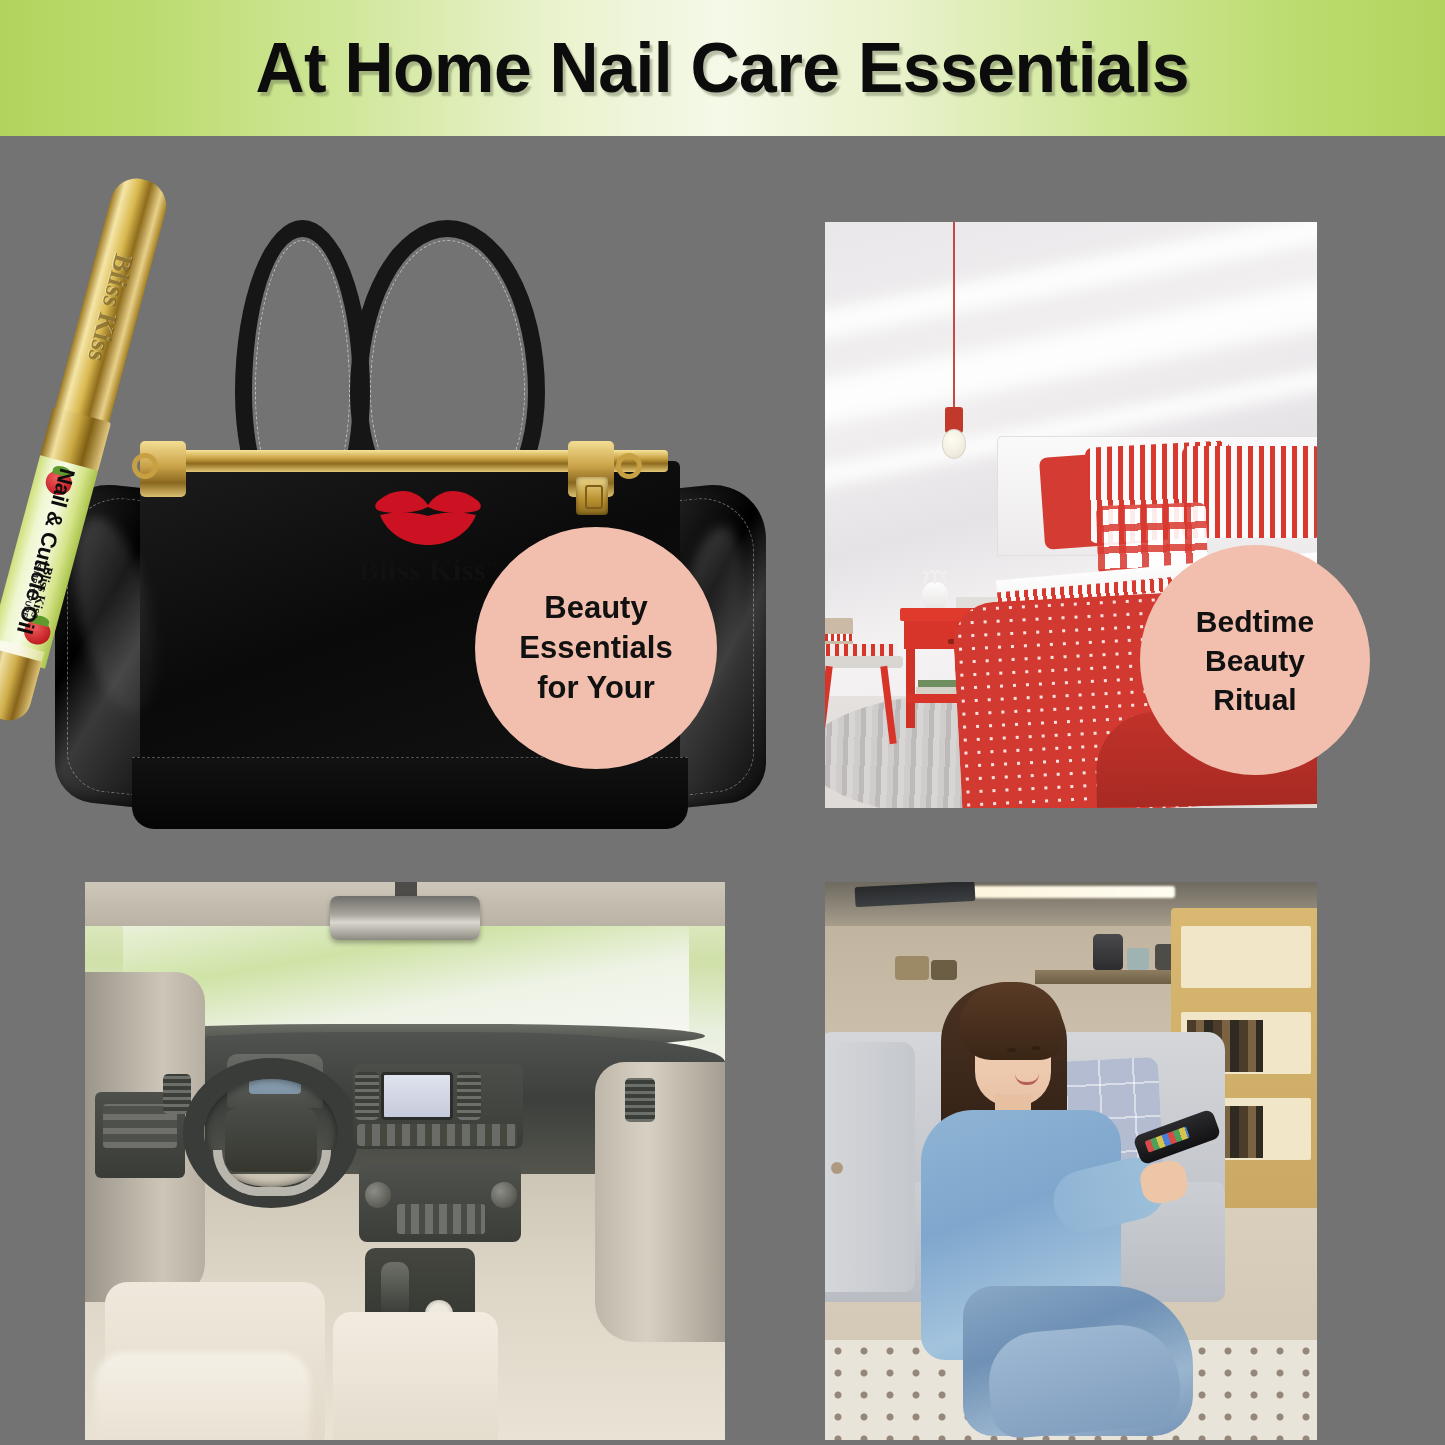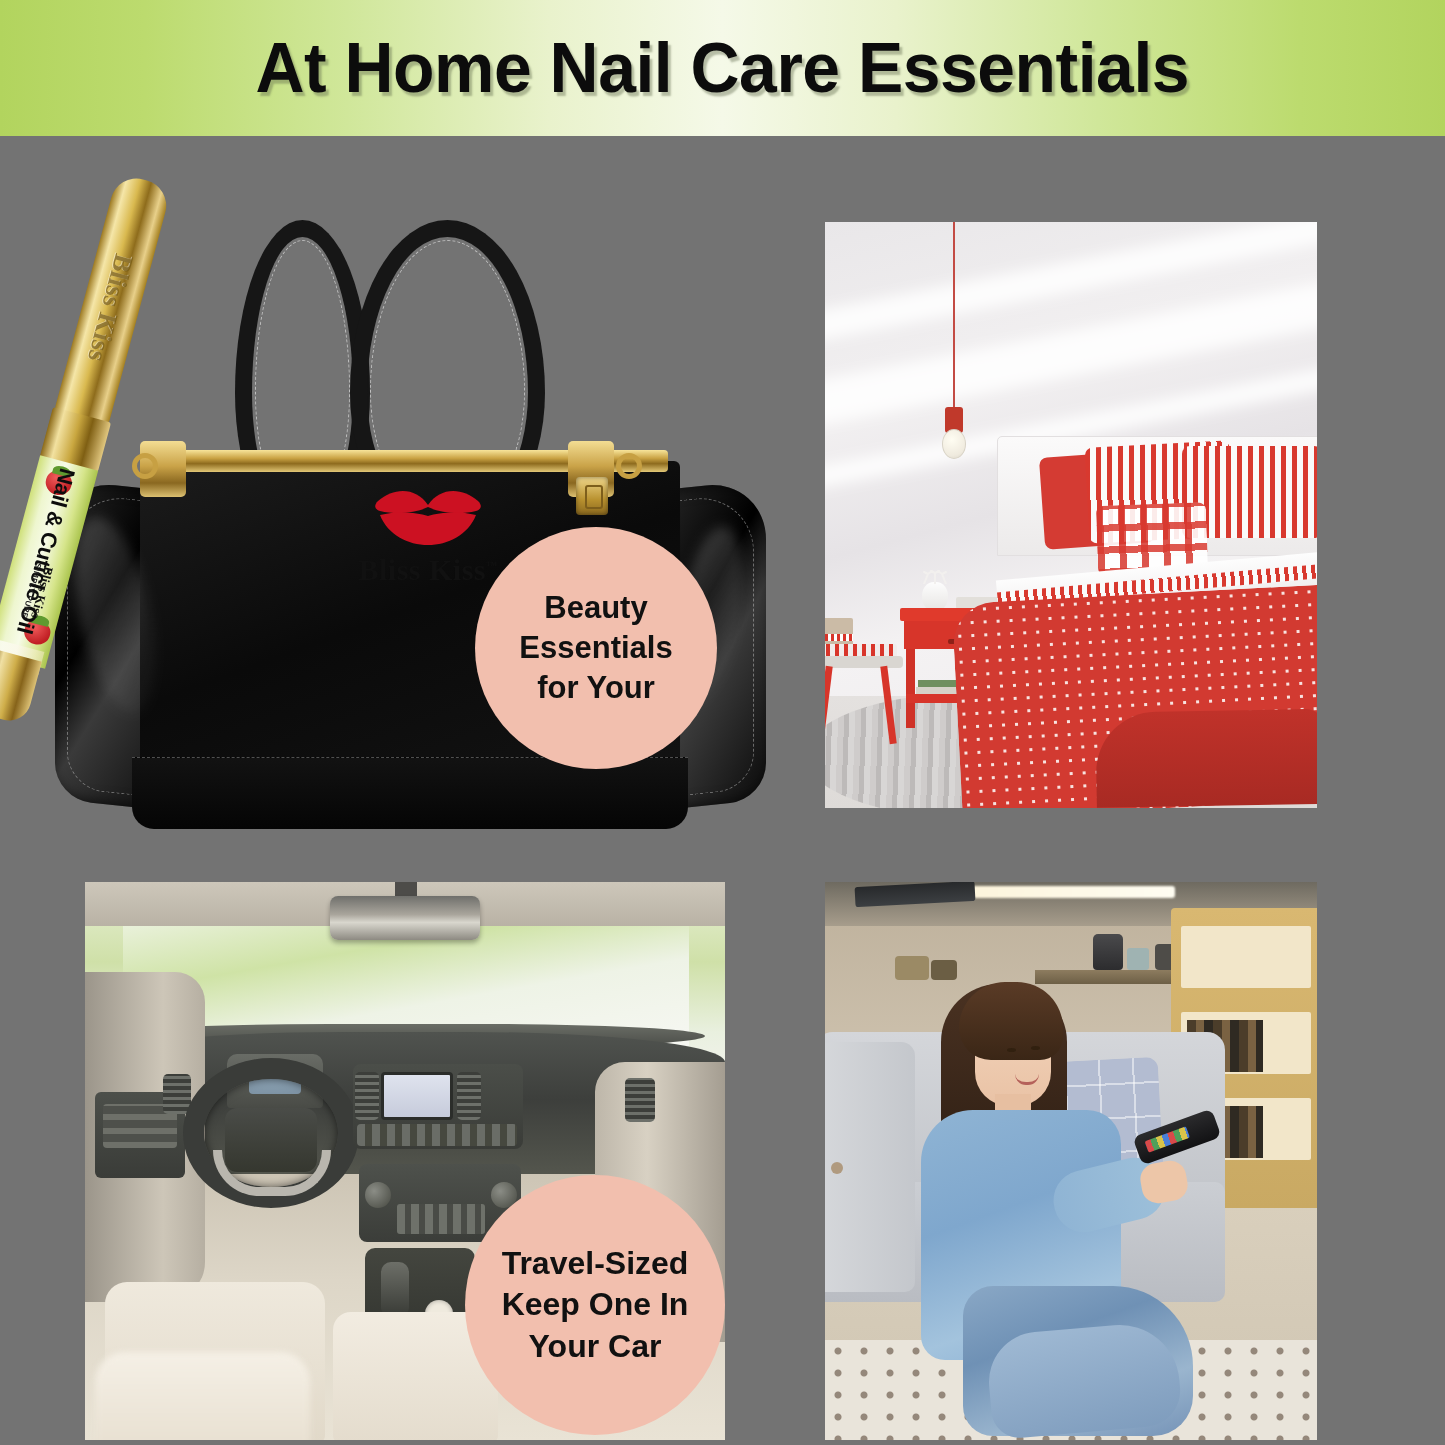--- a/index.html
+++ b/index.html
@@ -668,20 +668,25 @@
     <div class="bd-pillow" id="pil2"></div>
     <div class="bd-pillow" id="pil3"></div>
     <div class="bd-pillow" id="pil4"></div>
     <div class="bd-sheet"></div>
     <div class="bd-sheet-stripe"></div>
     <div class="bd-duvet">
       <div class="bd-duvet-fold"></div>
     </div>
   </div>
 
+  <div class="badge" id="badge2">
+    <span>Bedtime</span>
+    <span>Beauty</span>
+    <span>Ritual</span>
+  </div>
 
   <div class="photo" id="car">
     <div class="car-sky"></div>
     <div class="car-windshield"></div>
     <div class="car-hl"></div>
     <div class="car-mirror-stem"></div>
     <div class="car-mirror"></div>
 
     <div class="car-dash-top"></div>
     <div class="car-dash"></div>
@@ -713,25 +718,20 @@
 
     <div class="car-console"></div>
     <div class="car-shifter"></div>
     <div class="car-cup"></div>
 
     <div class="car-seatR"></div>
     <div class="car-seatL"></div>
     <div class="car-headrest"></div>
   </div>
 
-  <div class="badge" id="badge3">
-    <span>Travel-Sized</span>
-    <span>Keep One In</span>
-    <span>Your Car</span>
-  </div>
 
   <div class="photo" id="living">
     <div class="lv-wall"></div>
     <div class="lv-ceiling"></div>
     <div class="lv-lightstrip"></div>
     <div class="lv-tvbar"></div>
 
     <div class="lv-counter"></div>
     <div class="lv-potA"></div>
     <div class="lv-potB"></div>

